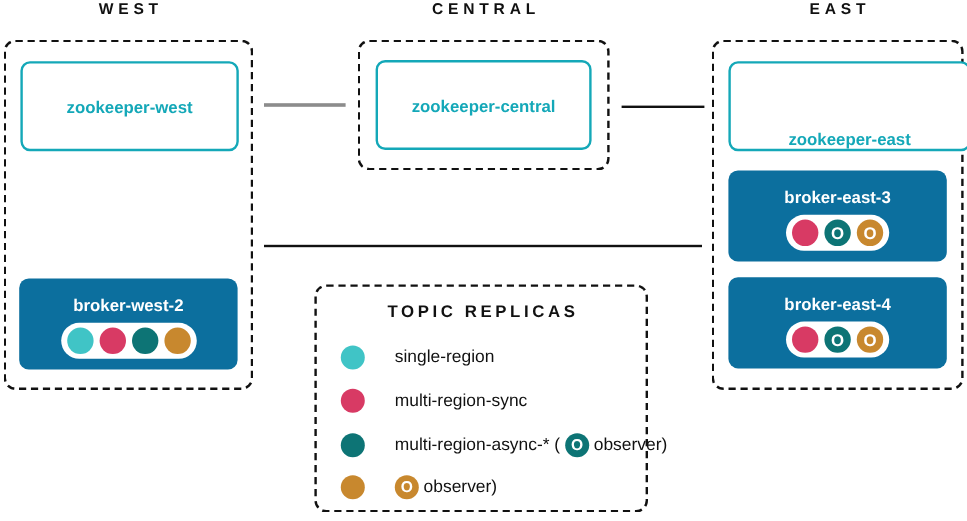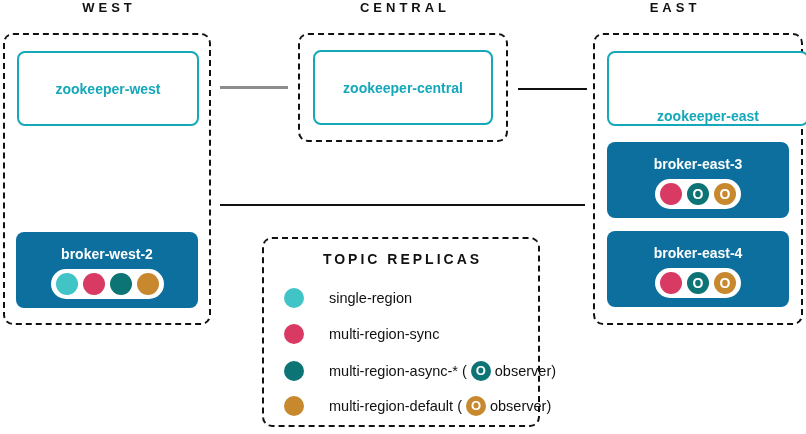--- a/index.html
+++ b/index.html
@@ -55,21 +55,21 @@
   .lg-text{display:inline-block;}
   .lg-obs-group{display:inline-flex;align-items:center;gap:4px;}
 </style>
 </head>
 <body>
 
 <div class="canvas">
 
   <div class="region-label" style="left:298px;width:210px;">CENTRAL</div>
   <div class="region-label" style="left:3px;width:208px;">WEST</div>
-  <div class="region-label" style="left:568px;width:210px;">EAST</div>
+  <div class="region-label" style="left:593px;width:210px;">EAST</div>
 
   <div class="line" style="left:220px;top:86px;width:68px;height:3px;background:var(--line-gray);"></div>
   <div class="line" style="left:518px;top:88px;width:69px;height:2px;background:var(--line-black);"></div>
   <div class="line" style="left:220px;top:204px;width:365px;height:2px;background:var(--line-black);"></div>
 
   <div class="dashed-box" style="left:3px;top:33px;width:208px;height:292px;">
     <div class="zk-box" style="left:12px;top:16px;width:182px;height:75px;">
       <span>zookeeper-west</span>
     </div>
     <div class="broker" style="left:11px;top:197px;width:182px;height:76px;">
@@ -129,20 +129,19 @@
       <span class="lg-obs-group">
         <span class="lg-text">multi-region-async-* (</span>
         <span class="dot lg-dot" style="background: rgb(13, 116, 117);">O</span>
         <span class="lg-text">observer)</span>
       </span>
     </div>
 
     <div class="lg-row" style="top:156px;">
       <span class="dot lg-dot" style="background: rgb(200, 136, 46);"></span>
       <span class="lg-obs-group">
-        <span class="lg-text">multi-region-default (</span>
         <span class="dot lg-dot" style="background: rgb(200, 136, 46);">O</span>
         <span class="lg-text">observer)</span>
       </span>
     </div>
   </div>
 
 </div>
 
 </body></html>

